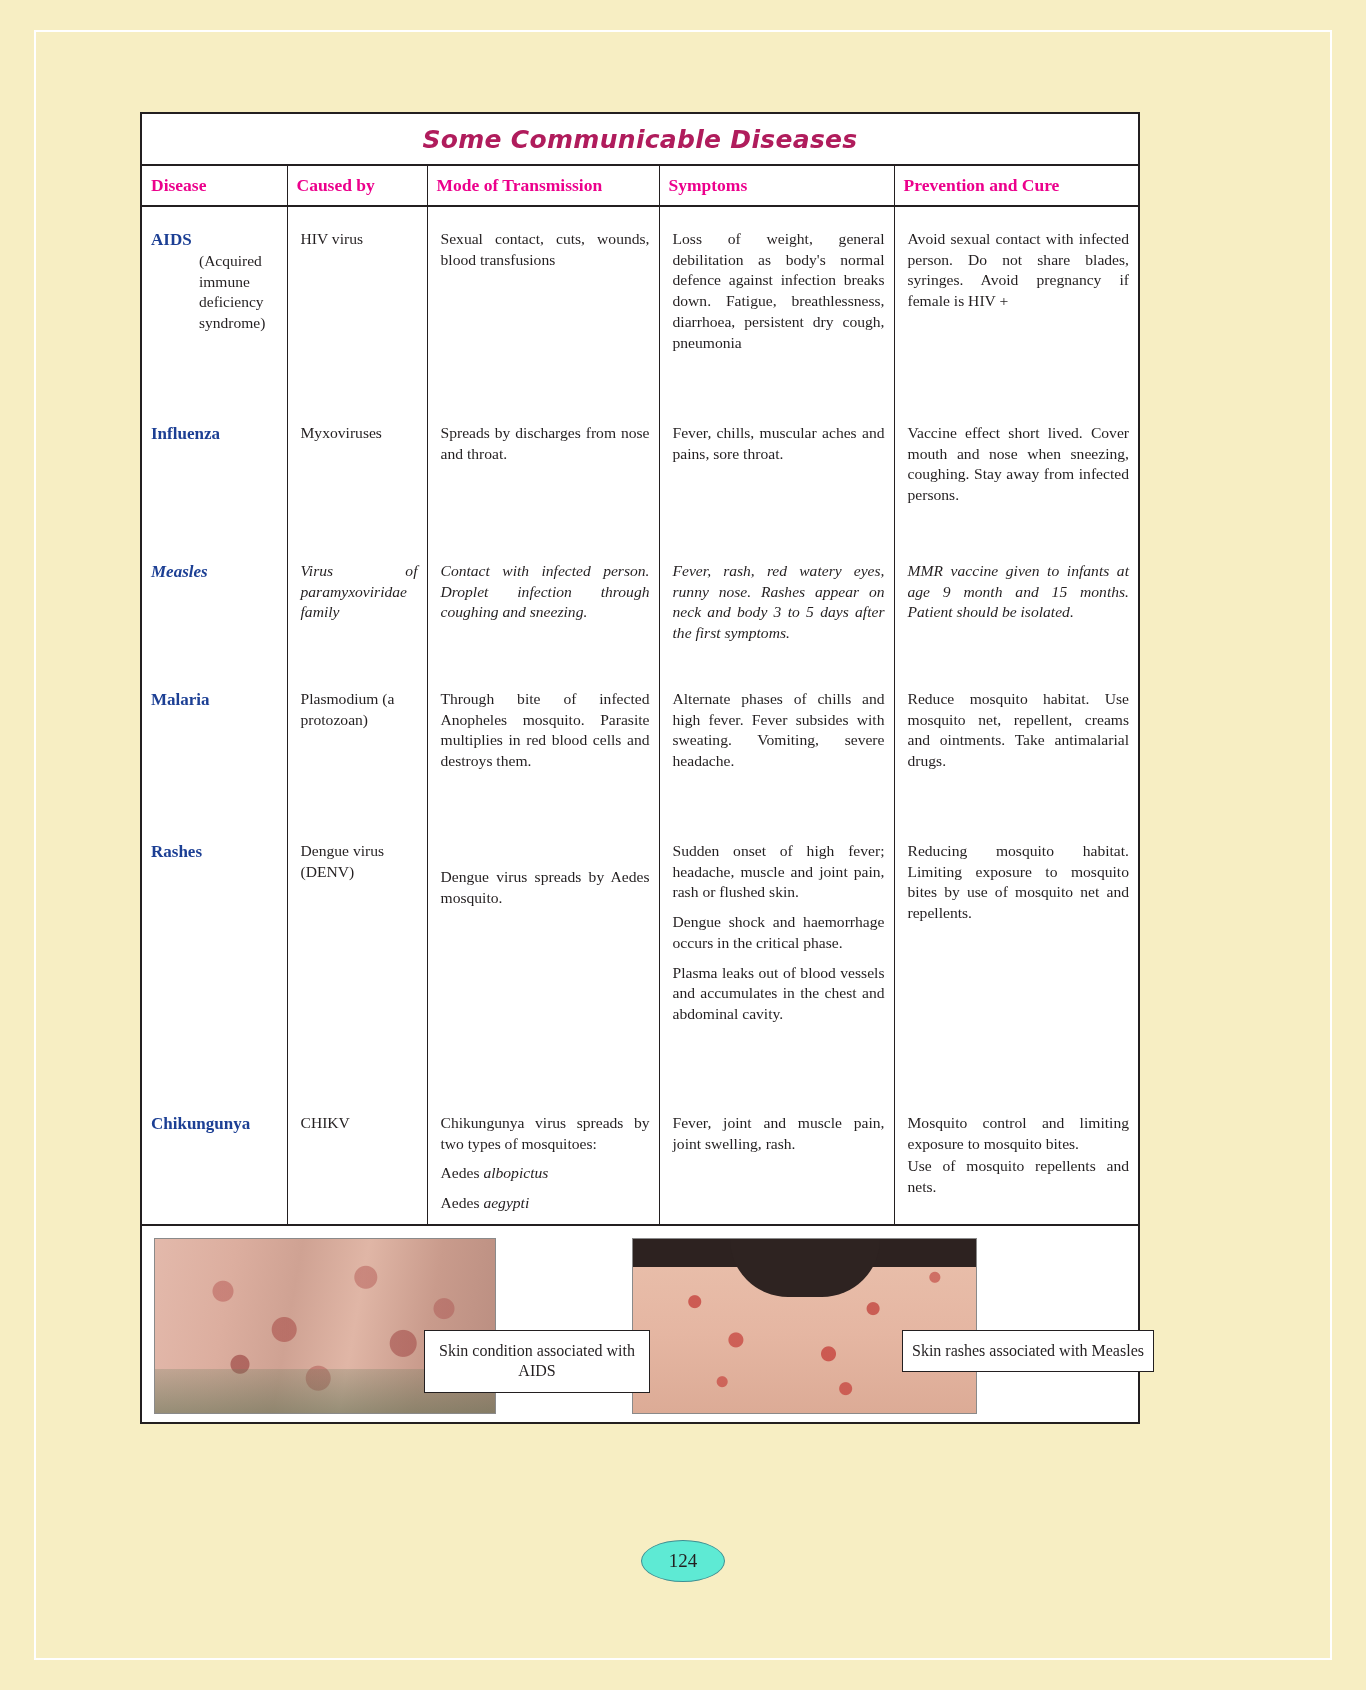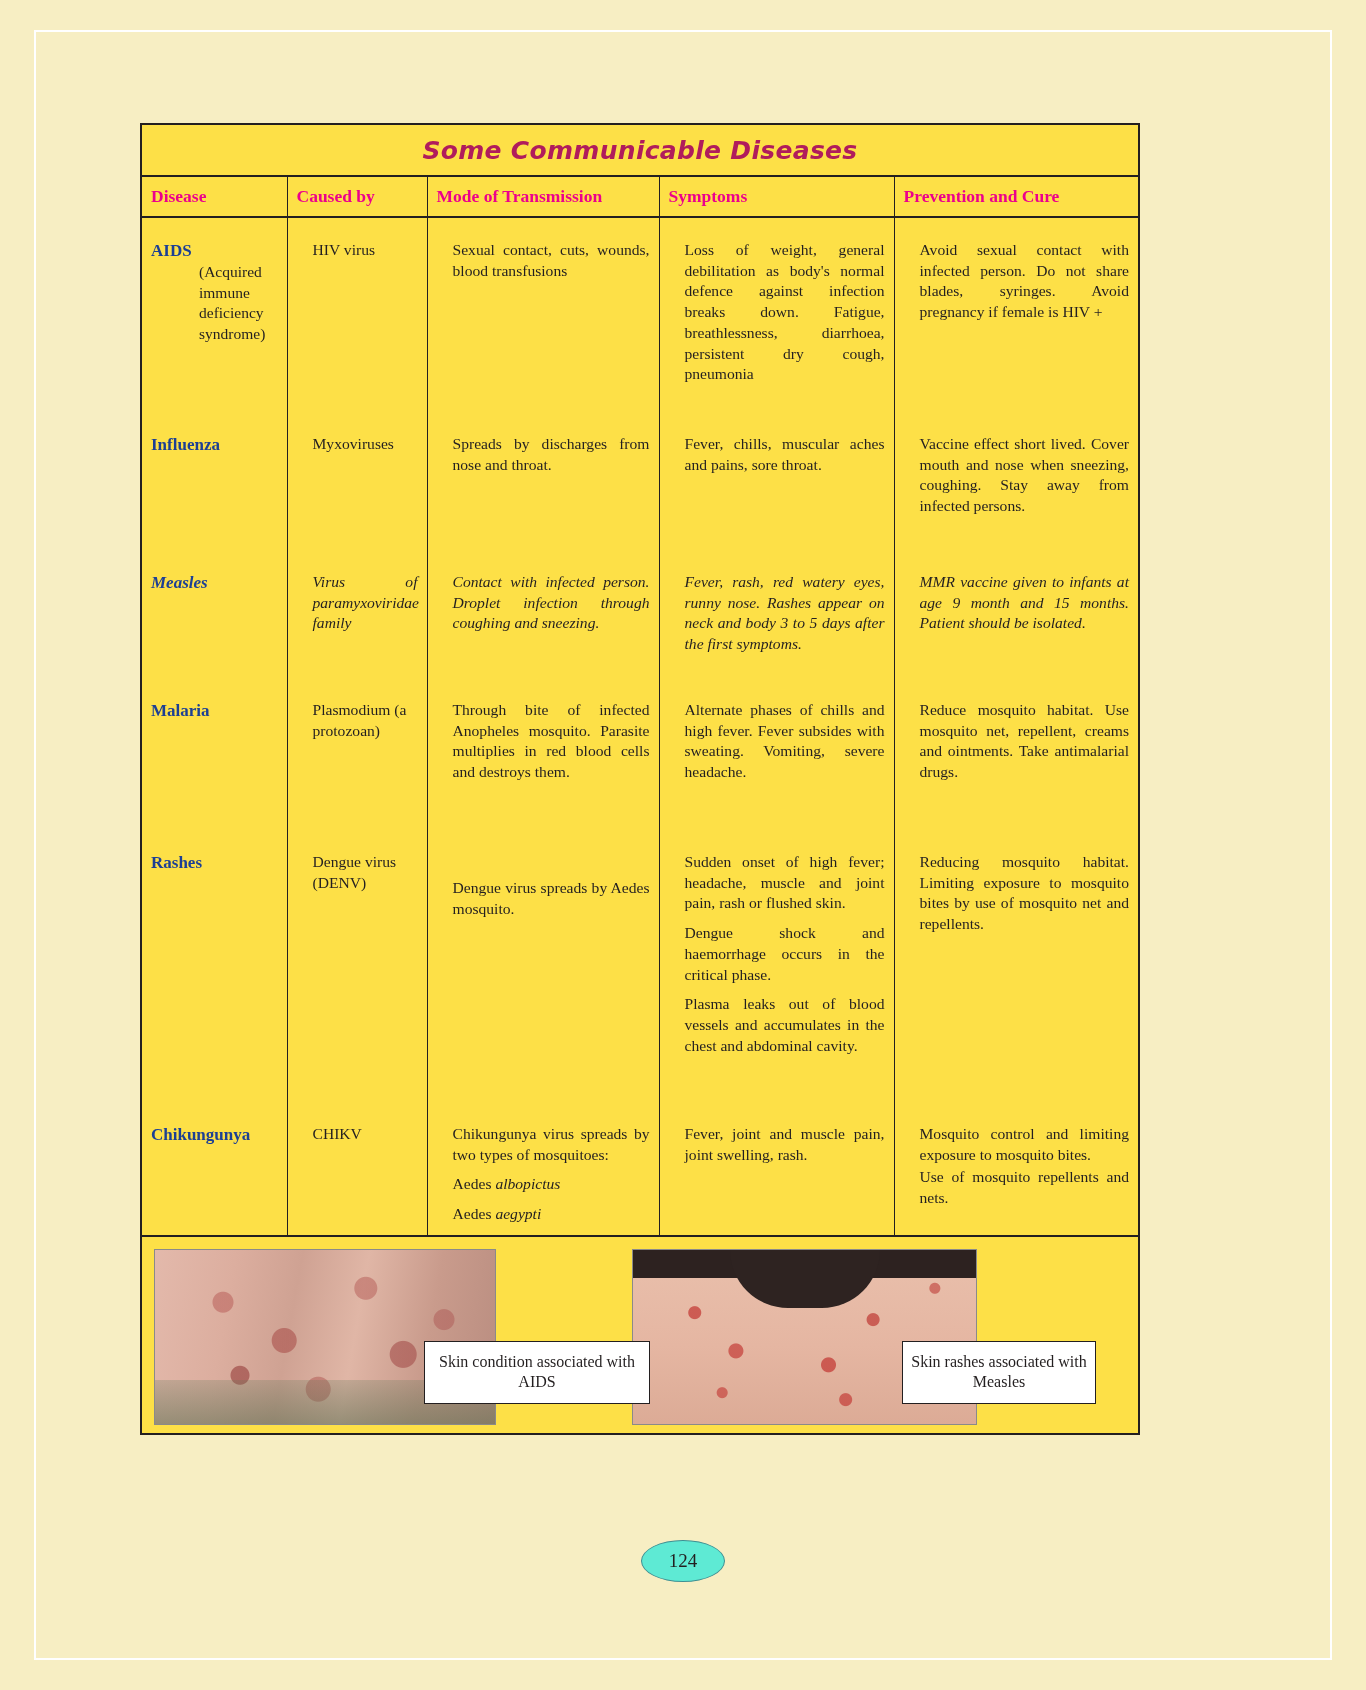--- a/index.html
+++ b/index.html
@@ -26,23 +26,23 @@
     position: absolute;
     left: 34px; top: 30px;
     width: 1298px;
     height: 1630px;
     border: 2px solid #ffffff;
     box-sizing: border-box;
   }
   .content-frame {
     position: absolute;
     left: 140px;
-    top: 123px;
+    top: 112px;
     width: 1000px;
-    background: #fde047;
+    background: #ffffff;
     border: 2px solid #231f20;
     box-sizing: border-box;
   }
   
   .table-title {
     text-align: center;
     font-family: "DejaVu Sans", sans-serif;
     font-style: italic;
     font-weight: bold;
     font-size: 25px;
@@ -98,21 +98,21 @@
     text-align: justify;
     text-align-last: left;
     margin-left: 48px;
   }
   td.cell {
     font-size: 15.6px;
     line-height: 1.33;
     color: #231f20;
   }
   td.cell p {
-    margin: 0 0 9px 16px;
+    margin: 0 0 9px 4px;
   }
   td.cell p:last-child { margin-bottom: 0; }
   .j  { text-align: justify; text-align-last: left; }
   .it { font-style: italic; }
 
   tbody tr td { border-bottom: none; }
 
   
   tr.r-aids td        { height: 195px; }
   tr.r-influenza td   { height: 138px; }
@@ -183,21 +183,21 @@
     background: #ffffff;
     border: 1px solid #231f20;
     text-align: center;
     font-size: 16px;
     line-height: 1.28;
     color: #231f20;
     padding: 10px 8px;
     box-sizing: border-box;
   }
   .caption-aids   { left: 282px; top: 104px; width: 226px; }
-  .caption-measles{ left: 760px; top: 104px; width: 194px; }
+  .caption-measles{ left: 760px; top: 104px; width: 252px; }
 
   
   .page-number {
     position: absolute;
     left: 50%;
     transform: translateX(-50%);
     top: 1540px;
     width: 82px;
     height: 40px;
     border: 1.6px solid #3e8f93;

